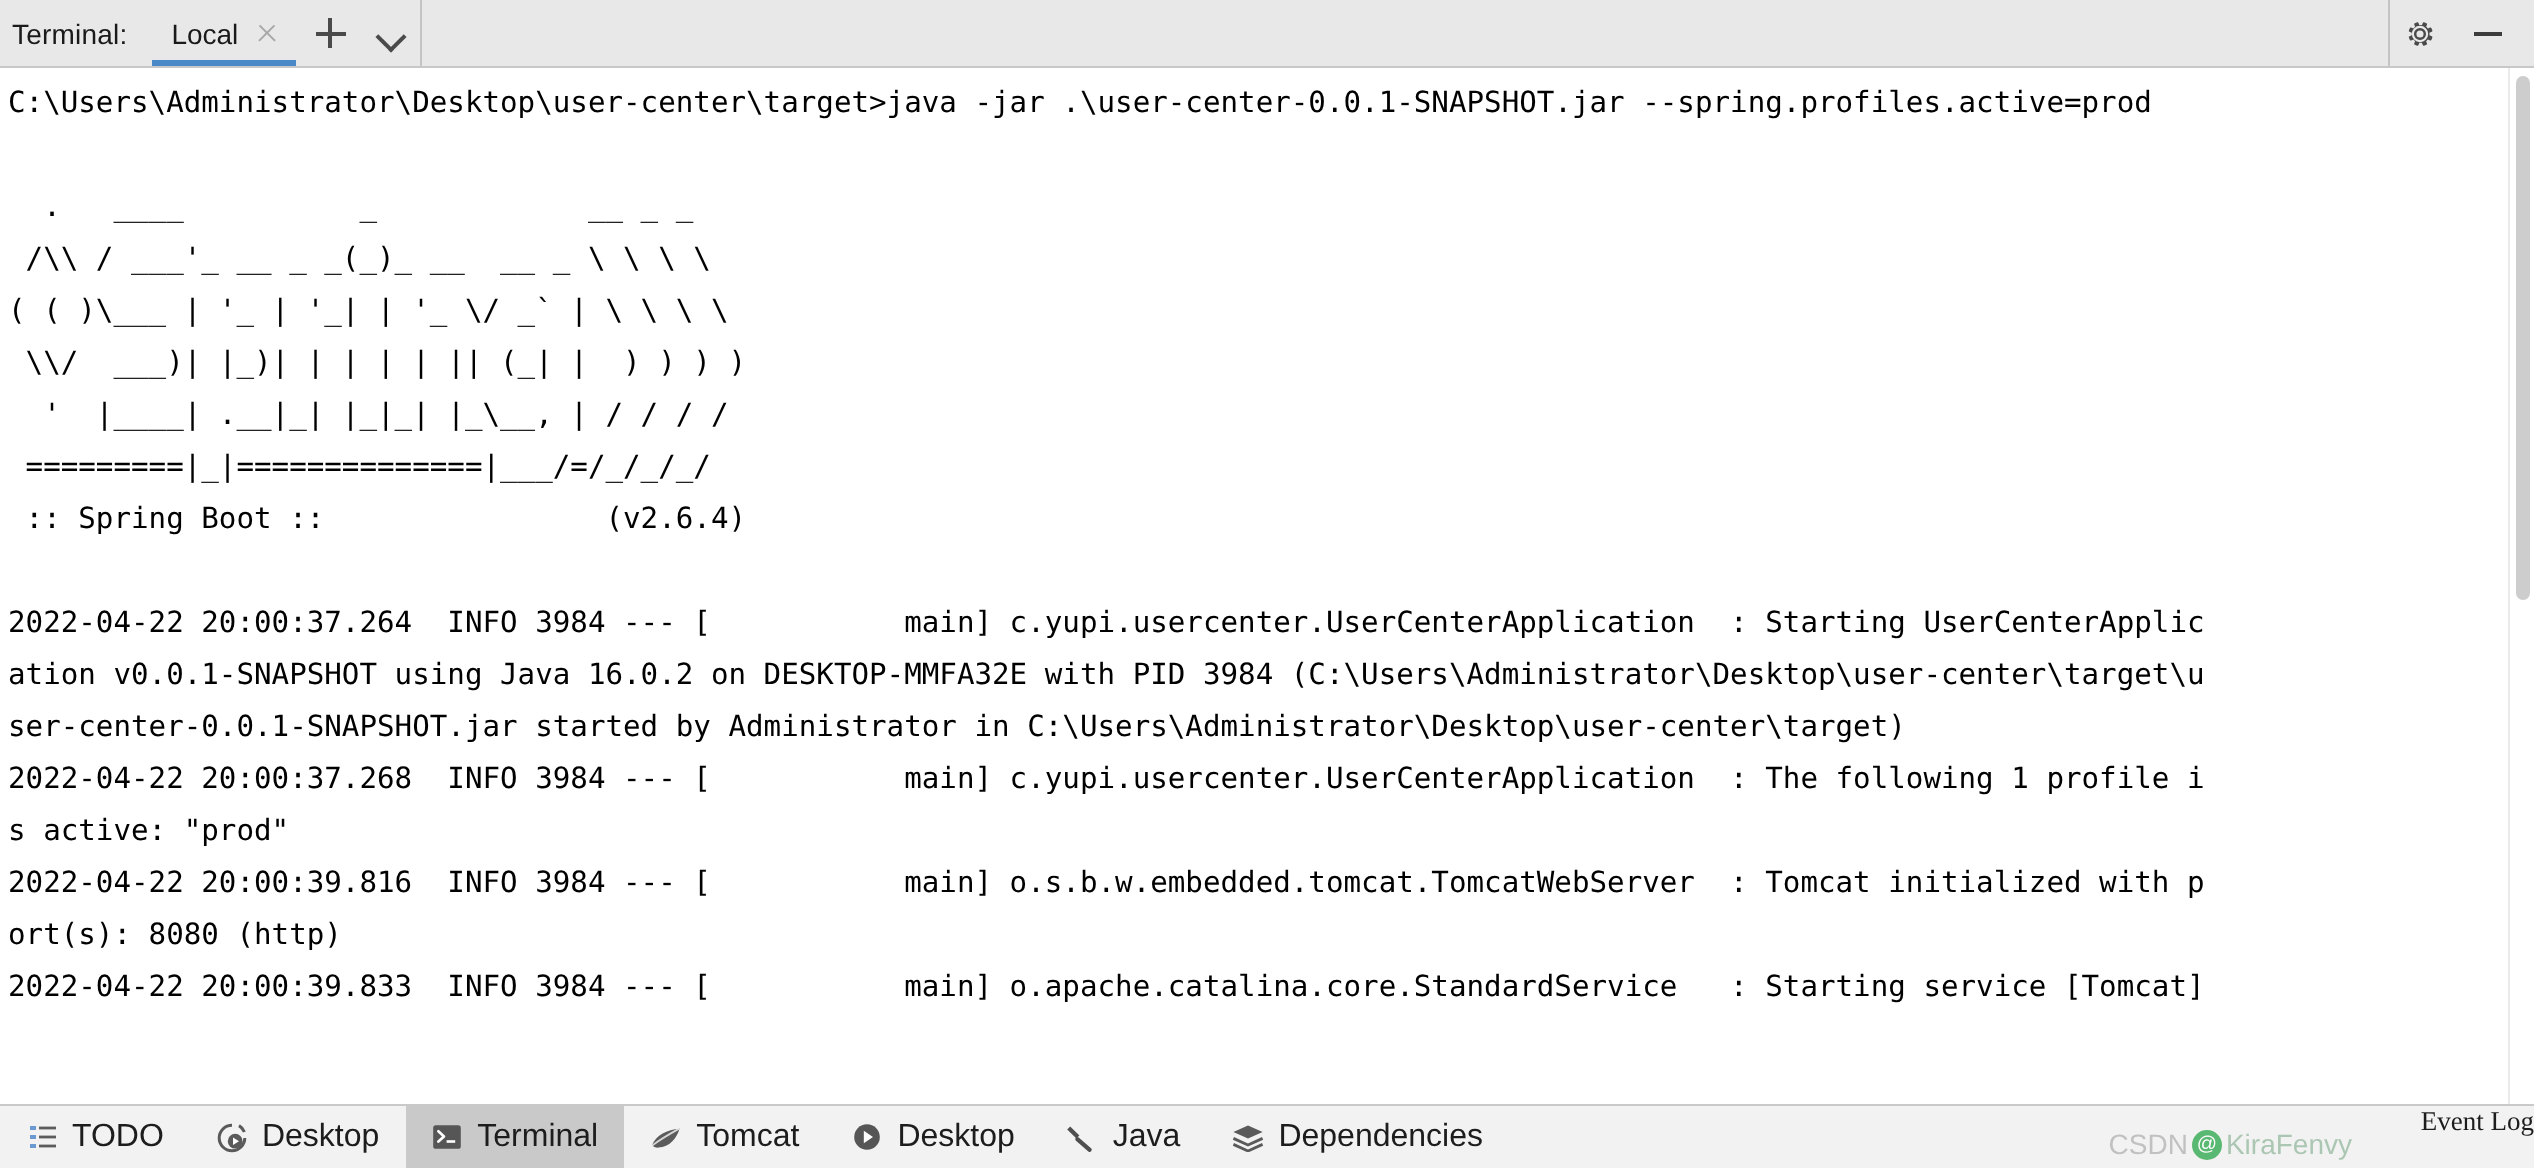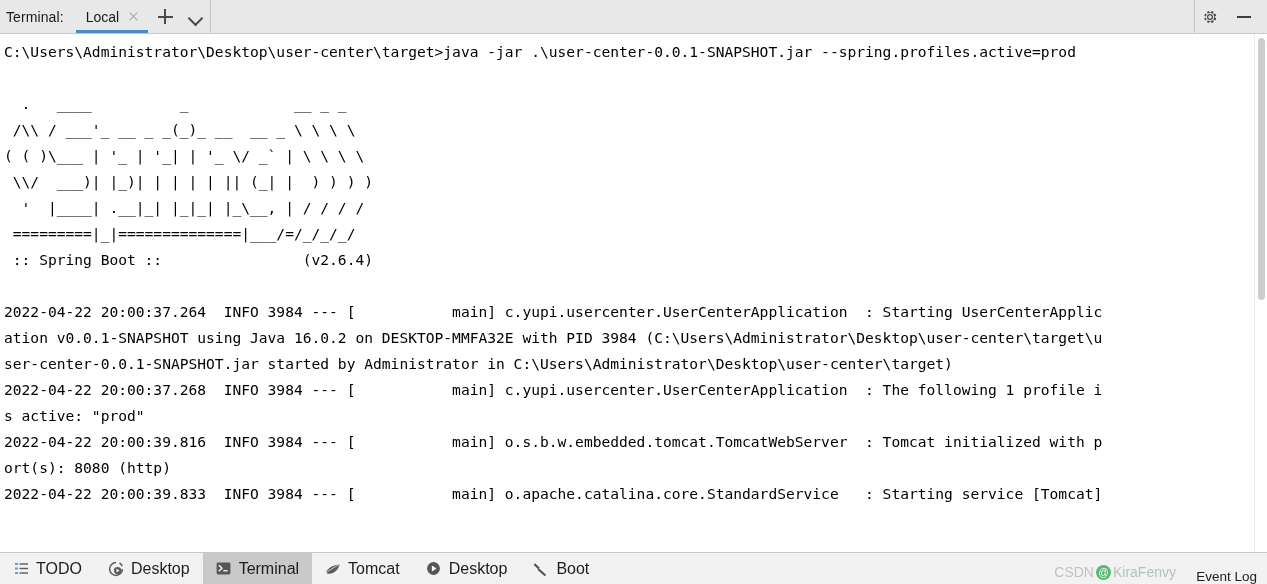--- a/index.html
+++ b/index.html
@@ -198,24 +198,24 @@
     color: #1d1d1d;
     cursor: default;
     white-space: nowrap;
   }
   .sb-item.selected {
     background: #c9c9c9;
   }
   .sb-spacer { flex: 1 1 auto; }
   .sb-right {
     display: flex;
-    align-items: flex-end;
-    padding-right: 10px;
+    align-items: flex-start;
     font-size: 13.5px;
     color: #1d1d1d;
+    font-family: Liberation Serif, serif;
   }
 
   .ico { display: inline-flex; width: 16px; height: 16px; align-items: center; justify-content: center; flex: 0 0 auto;}
   .ico svg { display: block; }
 
   
   .watermark {
     position: absolute;
     right: 91px;
     bottom: 4px;
@@ -341,21 +341,31 @@
           </span>
           <span>Desktop</span>
         </div>
         <div class="sb-item">
           <span class="ico">
             <svg width="16" height="16" viewBox="0 0 16 16">
               <path d="M2.1 2.2l4.6 4.5-1.5 1.5L.6 3.7z" fill="#4f4f4f"></path>
               <rect x="5.6" y="7.1" width="10.2" height="2.1" rx="1" transform="rotate(41 5.6 7.1)" fill="#4f4f4f"></rect>
             </svg>
           </span>
-          <span>Boot</span>
+          <span>Java</span>
+        </div>
+        <div class="sb-item">
+          <span class="ico">
+            <svg width="16" height="14" viewBox="0 0 16 14">
+              <path d="M8 0.7L15.3 4 8 7.3.7 4z" fill="#5a5a5a"></path>
+              <path d="M.7 7.2L8 10.5l7.3-3.3" fill="none" stroke="#5a5a5a" stroke-width="1.4"></path>
+              <path d="M.7 10.2L8 13.5l7.3-3.3" fill="none" stroke="#5a5a5a" stroke-width="1.4"></path>
+            </svg>
+          </span>
+          <span>Dependencies</span>
         </div>
       </div>
     <div class="sb-spacer"></div>
     <div class="sb-right">
       <span>Event Log</span>
     </div>
     <div class="watermark">
       <span>CSDN</span>
       <span class="wm-badge">@</span>
       <span class="wm-name">KiraFenvy</span>

